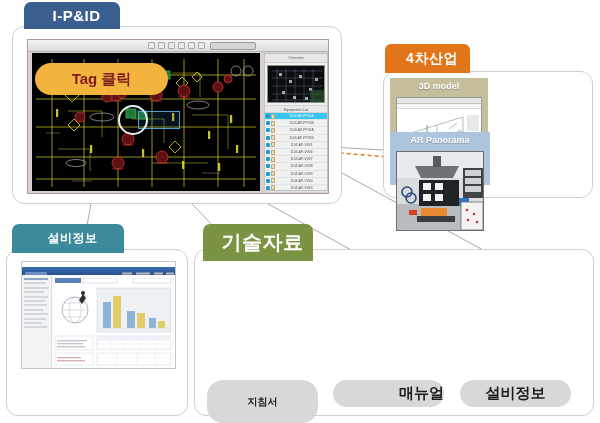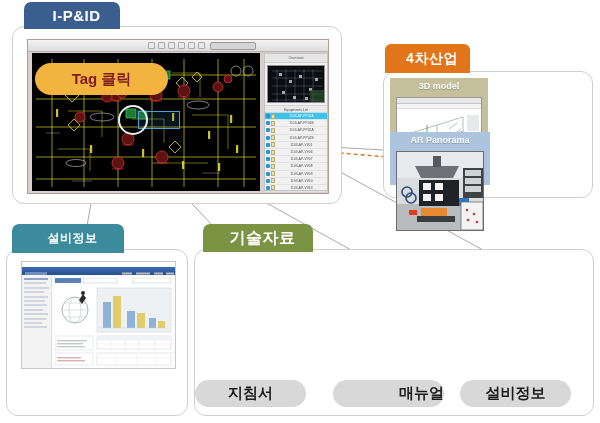--- a/index.html
+++ b/index.html
@@ -31,23 +31,23 @@
     left: 385px; top: 44px; width: 85px; height: 29px;
     background: #e2751a; border-radius: 6px 6px 0 0;
     font-size: 14px;
   }
   #tab-facility {
     left: 12px; top: 224px; width: 112px; height: 29px;
     background: #3b8b9c; border-radius: 7px 7px 0 0;
     font-size: 12px;
   }
   #tab-tech {
-    left: 203px; top: 224px; width: 110px; height: 28px;
+    left: 203px; top: 224px; width: 110px; height: 37px;
     background: #7b9444; border-radius: 7px 7px 0 0;
-    font-size: 16px;
+    font-size: 20px;
   }
 
   
   .panel {
     position: absolute; background: #ffffff;
     border: 1px solid #cfcfcf; border-radius: 12px; z-index: 10;
   }
   #panel-ipid     { left: 12px;  top: 26px;  width: 330px; height: 178px; }
   #panel-industry { left: 383px; top: 71px;  width: 210px; height: 127px; }
   #panel-facility { left: 6px;   top: 249px; width: 182px; height: 167px; }
@@ -163,21 +163,21 @@
   .mini-line { height:2px; background:#cfd6de; margin-bottom:2.4px; }
   #geni-main { flex:1; padding:3px; }
 
   
   .caption-pill {
     position:absolute; background:#d8d8d8; border-radius:16px;
     display:flex; align-items:center; justify-content:center;
     color:#1c1c1c; font-weight:bold; z-index:20;
   }
   #cap-geni { left:29px;  top:379px; width:111px; height:29px; font-size:15px; }
-  #cap-doc1 { left:195px; top:380px; width:111px; height:27px; font-size:15px; }
+  #cap-doc1 { left:207px; top:380px; width:111px; height:43px; font-size:10px; }
   #cap-doc2 { left:333px; top:380px; width:111px; height:27px; font-size:15px;justify-content:flex-end; }
   #cap-doc3 { left:460px; top:380px; width:111px; height:27px; font-size:15px; }
 
   
   .doc-thumb {
     position:absolute; background:#ffffff; border:1px solid #cdcdcd; overflow:hidden;
   }
   #doc1 { left:212px; top:260px; width:107px; height:113px; }
   #doc2 { left:330px; top:258px; width:113px; height:117px; }
   #doc3 { left:455px; top:258px; width:120px; height:117px; }

